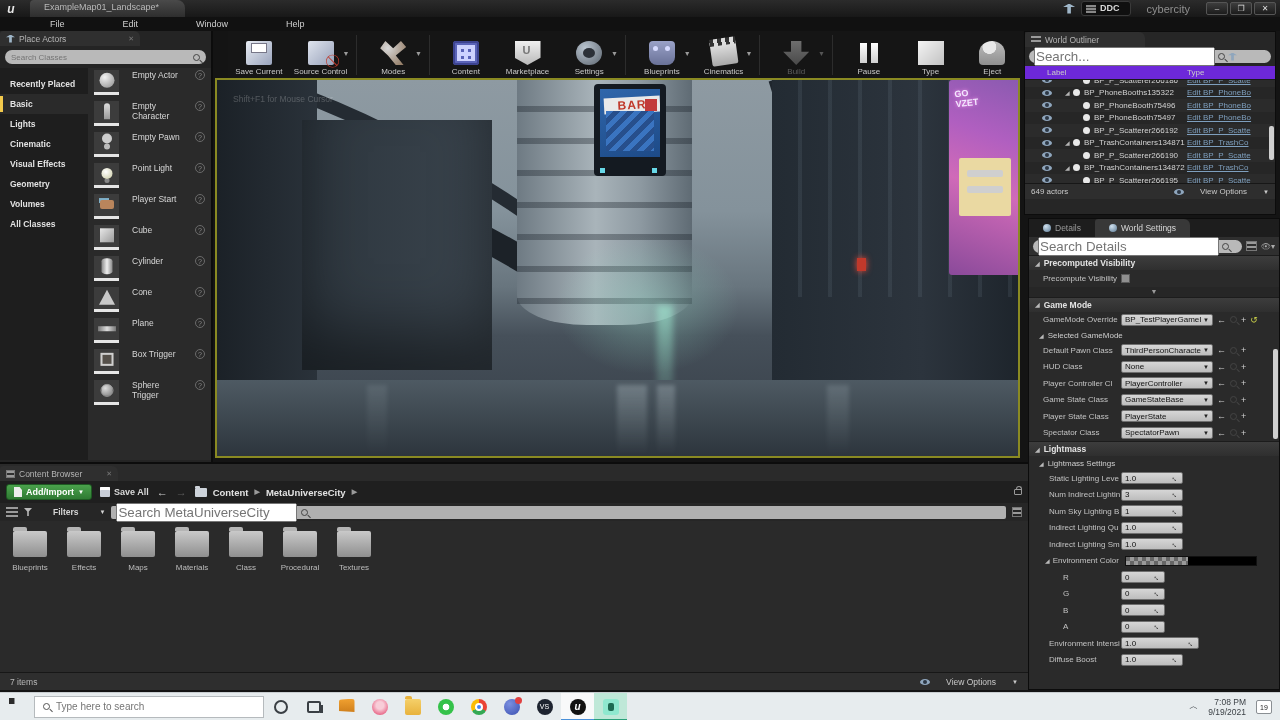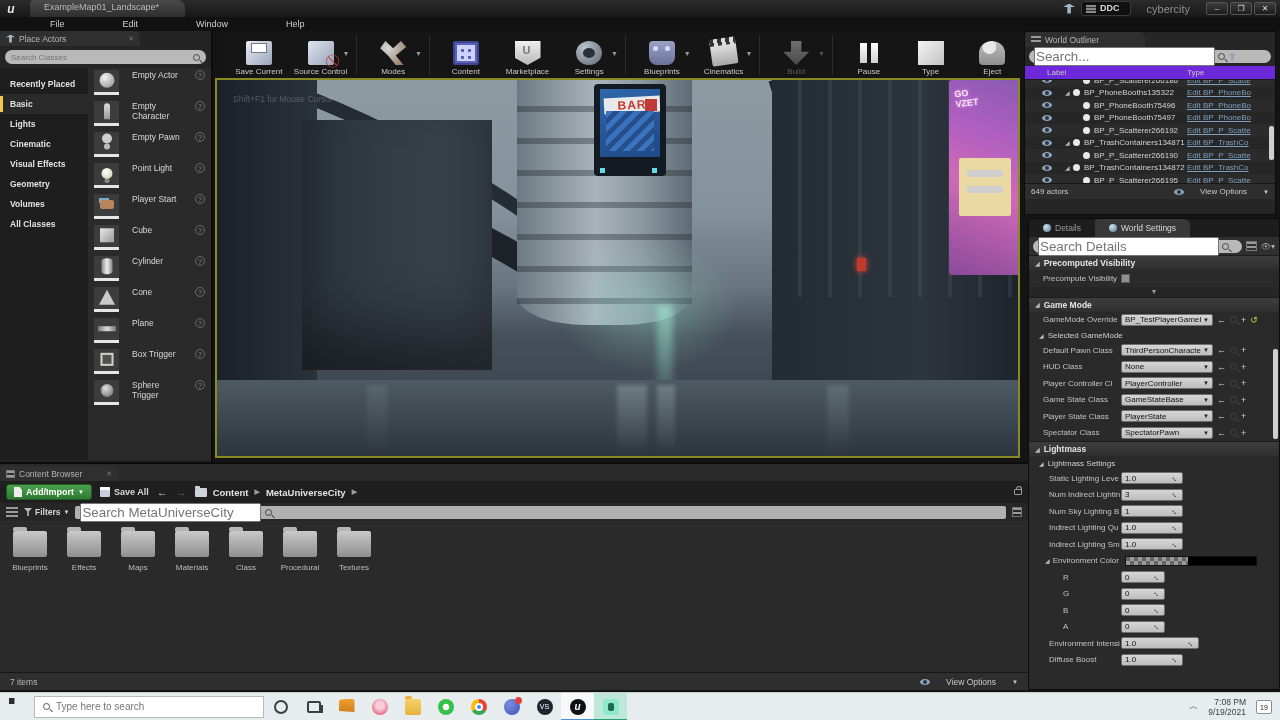--- a/index.html
+++ b/index.html
@@ -167,21 +167,21 @@
   .saveall .fl { width:10px; height:10px; background:#c9ced8; border-radius:1px; box-shadow:inset 0 3px 0 #fff; }
   .nav-ar { color:#cfcfcf; font-size:11px; } .nav-ar.dis { color:#5d5d5d; }
   .crumb { display:flex; align-items:center; gap:6px; color:#e2e2e2; font-size:9.5px; font-weight:bold; }
   .crumb .sep { color:#9a9a9a; font-size:7px; }
   .fold-ic { width:12px; height:9px; background:#cdd3da; border-radius:1px; position:relative; }
   .fold-ic::before { content:""; position:absolute; top:-2px; left:0; width:5px; height:2px; background:#cdd3da; border-radius:1px 1px 0 0; }
   .lock { width:8px; height:6px; border:1px solid #9a9a9a; border-radius:1px; position:relative; margin-left:auto; }
   .lock::before { content:""; position:absolute; top:-4px; left:1px; width:4px; height:3px; border:1px solid #9a9a9a; border-bottom:none; border-radius:3px 3px 0 0; }
   .cb-filterrow { height:18px; display:flex; align-items:center; gap:6px; padding:0 6px; background:#262626; }
   .ic-listtog { width:12px; height:10px; background:repeating-linear-gradient(#9a9a9a 0 2px,transparent 2px 4px); }
-  .filters { display:flex; align-items:center; gap:3px; color:#d5d5d5; font-size:8.5px; font-weight:bold; }
+  .filters { display:flex; align-items:center; gap:21px; color:#d5d5d5; font-size:8.5px; font-weight:bold; }
   .funnel { width:8px; height:8px; background:#b9b9b9; clip-path:polygon(0 0,100% 0,60% 45%,60% 100%,40% 100%,40% 45%); }
   .cb-search { flex:1; height:13px; background:#b0b0b0; border-radius:2px; display:flex; align-items:center; padding:0 5px; gap:4px; }
   .cb-folders { height:150px; display:flex; gap:14px; padding:10px 0 0 10px; }
   .cb-folder { width:40px; display:flex; flex-direction:column; align-items:center; gap:6px; }
   .big-folder { width:34px; height:26px; background:linear-gradient(#c9c9c9,#8f8f8f); border-radius:2px; position:relative; }
   .big-folder::before { content:""; position:absolute; top:-4px; left:0; width:14px; height:4px; background:#b5b5b5; border-radius:2px 2px 0 0; }
   .cb-folder .nm { color:#bdbdbd; font-size:8px; }
   .cb-foot { position:absolute; left:0; bottom:0; width:100%; height:18px; background:#2e2e2e; border-top:1px solid #171717; display:flex; align-items:center; padding:0 10px; color:#b9b9b9; font-size:8.5px; }
   .viewopts { margin-left:auto; display:flex; align-items:center; gap:16px; color:#c9c9c9; }
 

